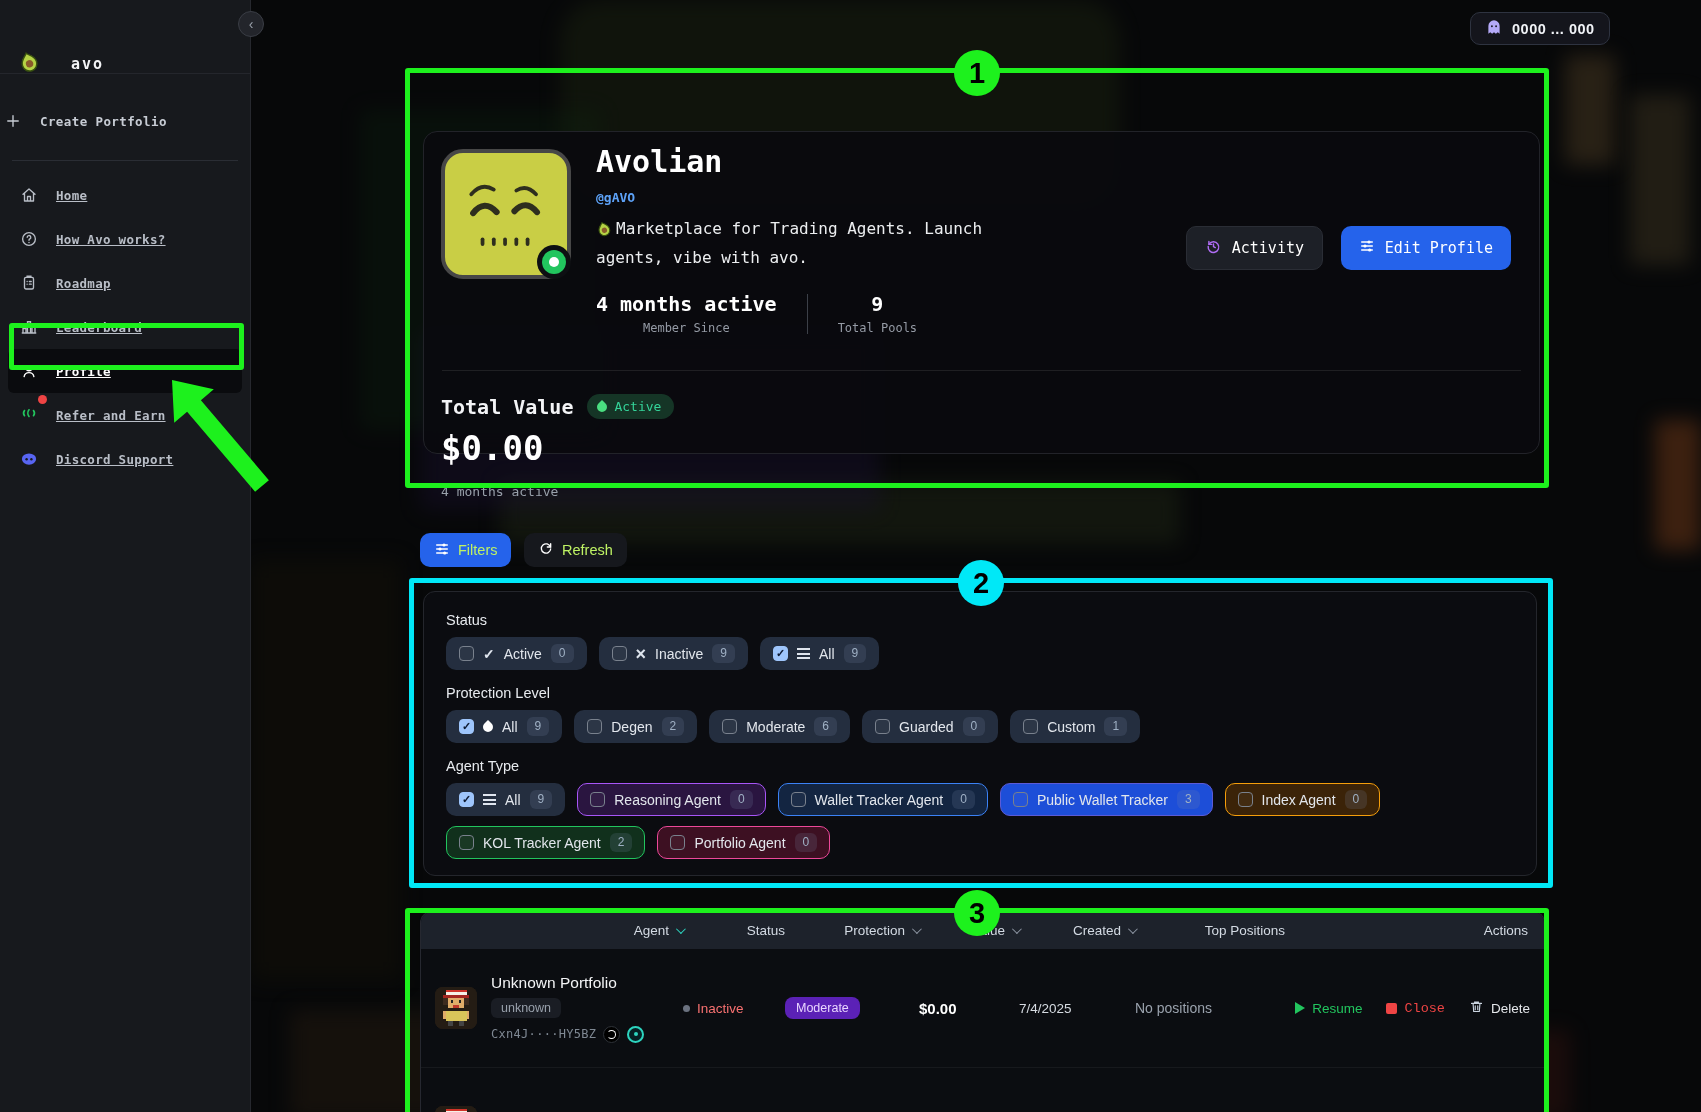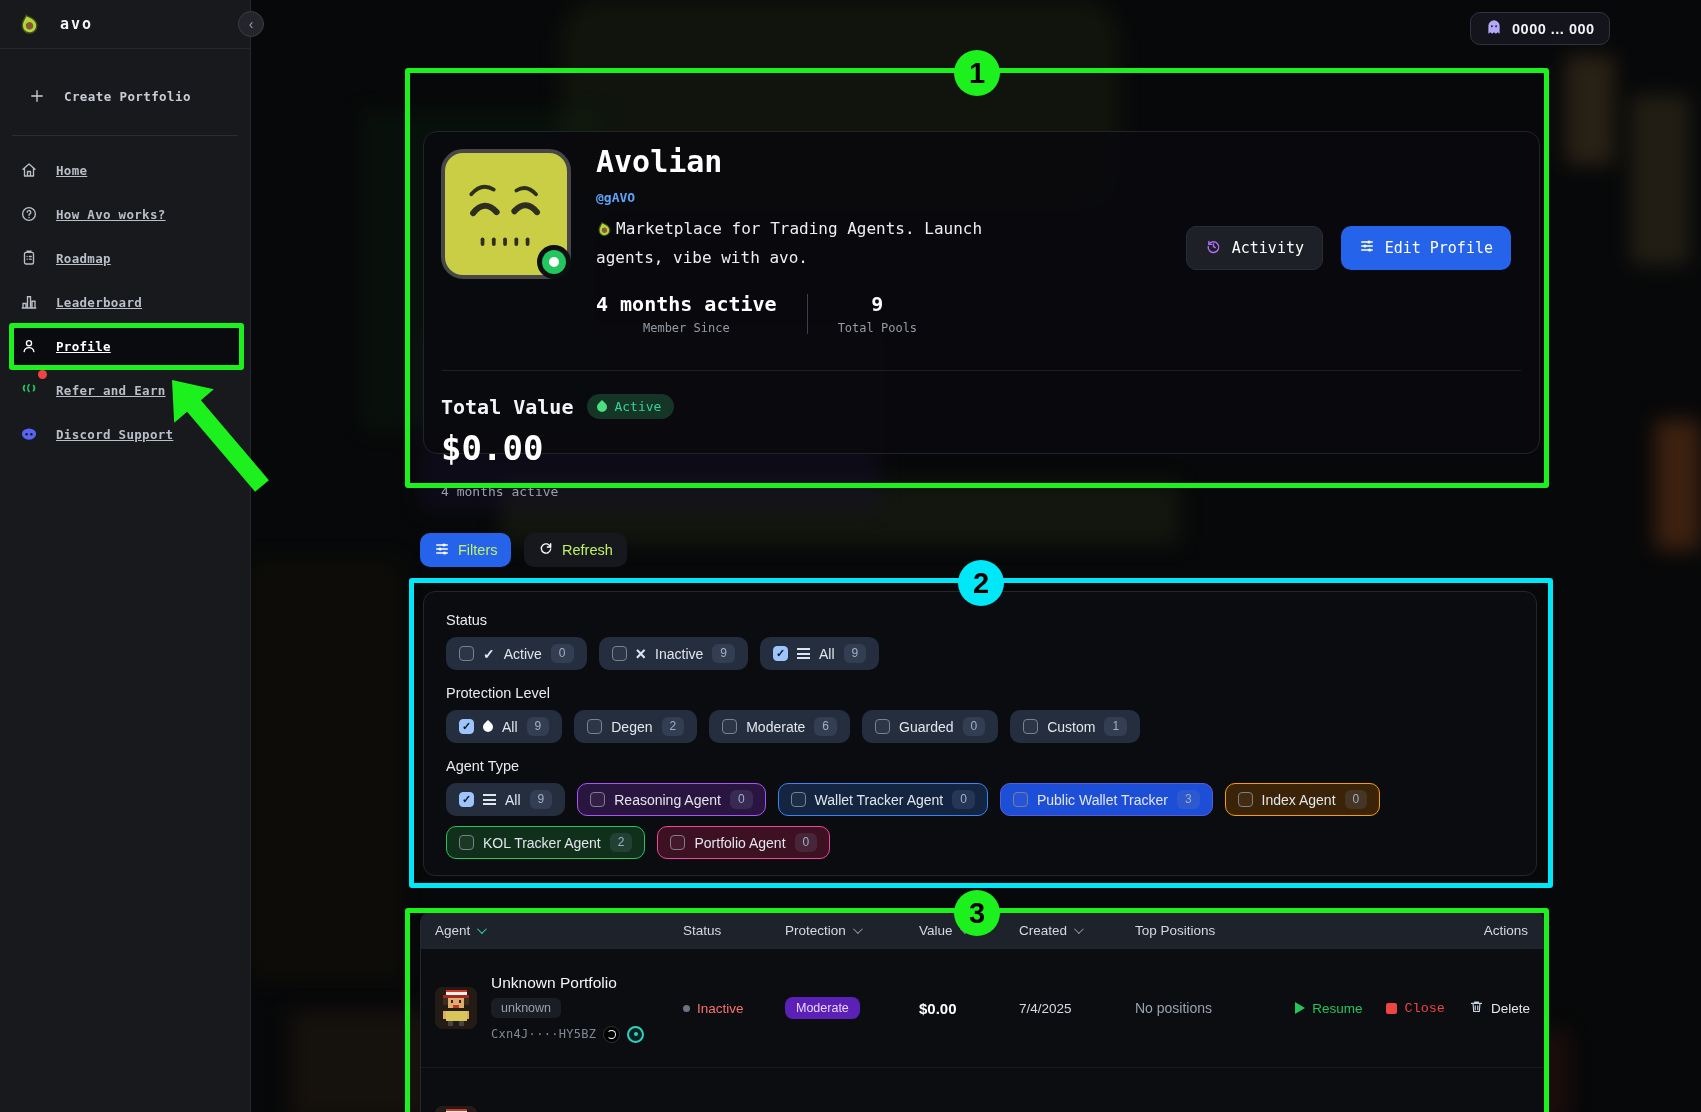--- a/index.html
+++ b/index.html
@@ -16,29 +16,29 @@
   .s5 { left:500px; top:482px; width:680px; height:62px; background:#1a2012; opacity:.6; filter:blur(6px); }
   .s6 { left:290px; top:1010px; width:980px; height:110px; background:#241a10; opacity:.5; }
   .s7 { left:1240px; top:1030px; width:330px; height:90px; background:#3a1410; opacity:.4; }
   .s8 { left:420px; top:330px; width:460px; height:180px; background:#191030; opacity:.4; filter:blur(24px); }
   .s9 { left:360px; top:110px; width:240px; height:320px; background:#0d2510; opacity:.3; filter:blur(24px); }
   .s10{ left:251px; top:560px; width:150px; height:420px; background:#141108; opacity:.5; }
 
   
   #sidebar { position:absolute; left:0; top:0; width:251px; height:1112px; background:#17191d;
              border-right:1px solid #26282e; z-index:20; }
-  .brand-row { height:49px; display:flex; align-items:center; gap:20px; padding-left:18px;
+  .brand-row { height:74px; display:flex; align-items:flex-end; gap:31px; padding-left:18px;
                border-bottom:1px solid #24262c; }
   .brand-logo svg { transform:rotate(-18deg); display:block; }
   .brand-name { font-family:"DejaVu Sans Mono", monospace; font-weight:bold; font-size:15px;
                 letter-spacing:2px; color:#f3f4f6; }
   .collapse-btn { position:absolute; left:238px; top:11px; width:26px; height:26px; border-radius:50%;
                   background:#23252b; border:1px solid #3a3d45; color:#9aa1ab; display:flex;
                   align-items:center; justify-content:center; font-size:14px; z-index:25; }
-  .create-row { height:58px; margin-top:18px; display:flex; align-items:center; gap:18px; padding-left:28px;
+  .create-row { height:58px; margin-top:18px; display:flex; align-items:center; gap:18px; padding-left:4px;
                 color:#c7ccd4; }
   .create-label { font-family:"DejaVu Sans Mono", monospace; font-weight:bold; font-size:12.5px; letter-spacing:.4px; }
   .sb-divider { border:none; border-top:1px solid #2a2d34; margin:10px 12px 12px 12px; }
   .nav { display:flex; flex-direction:column; }
   .nav-item { height:44px; margin:0 8px; display:flex; align-items:center; gap:18px; padding-left:12px;
               color:#b9bec7; border-radius:6px; position:relative;text-decoration:underline; }
   .nav-item .nav-label { font-family:"DejaVu Sans Mono", monospace; font-weight:bold; font-size:12.5px; letter-spacing:.3px; }
   .nav-item.active { background:#0a0b0e; color:#ffffff; }
   .nav-icon { width:18px; height:18px; display:flex; align-items:center; justify-content:center; flex:none; }
   .notif-dot { position:absolute; left:30px; top:2px; width:9px; height:9px; border-radius:50%; background:#ef4444; }
@@ -120,21 +120,21 @@
   .chip.green  { border-color:#22c55e; background:#11301c; }
   .chip.pink   { border-color:#ec4899; background:#3d1022; }
 
   
   #table { position:absolute; left:420px; top:911px; width:1125px; height:201px; z-index:10;
            background:#0b0d11; border:1px solid #262830; border-bottom:none; border-radius:12px 12px 0 0;
            overflow:hidden; }
   .t-grid { display:grid; grid-template-columns:248px 102px 134px 100px 116px 150px 1fr;
             align-items:center; padding-left:14px; }
   .t-head { height:37px; background:#1d222b; font-size:13.5px; color:#d3dae3; }
-  .t-head .hcell { display:flex; align-items:center; gap:7px; }
+  .t-head .hcell { display:flex; align-items:center; gap:7px;justify-content:flex-end; }
   .chev { width:7px; height:7px; border-right:1.6px solid #8b93a0; border-bottom:1.6px solid #8b93a0;
           transform:rotate(45deg) translateY(-2px); }
   .chev.teal { border-color:#2dd4bf; }
   .h-right { justify-content:flex-end; padding-right:16px; }
   .t-row { height:118px; }
   .t-row + .t-row { border-top:1px solid rgba(255,255,255,.05); }
   .cell-agent { display:flex; align-items:center; gap:14px; }
   .px-avatar { width:42px; height:42px; border-radius:8px; overflow:hidden; background:#2a2018; flex:none; }
   .row-name { font-size:15.5px; color:#f3f4f6; }
   .row-tag { display:inline-block; margin-top:6px; background:#1a1d24; border-radius:6px; padding:3px 10px;

